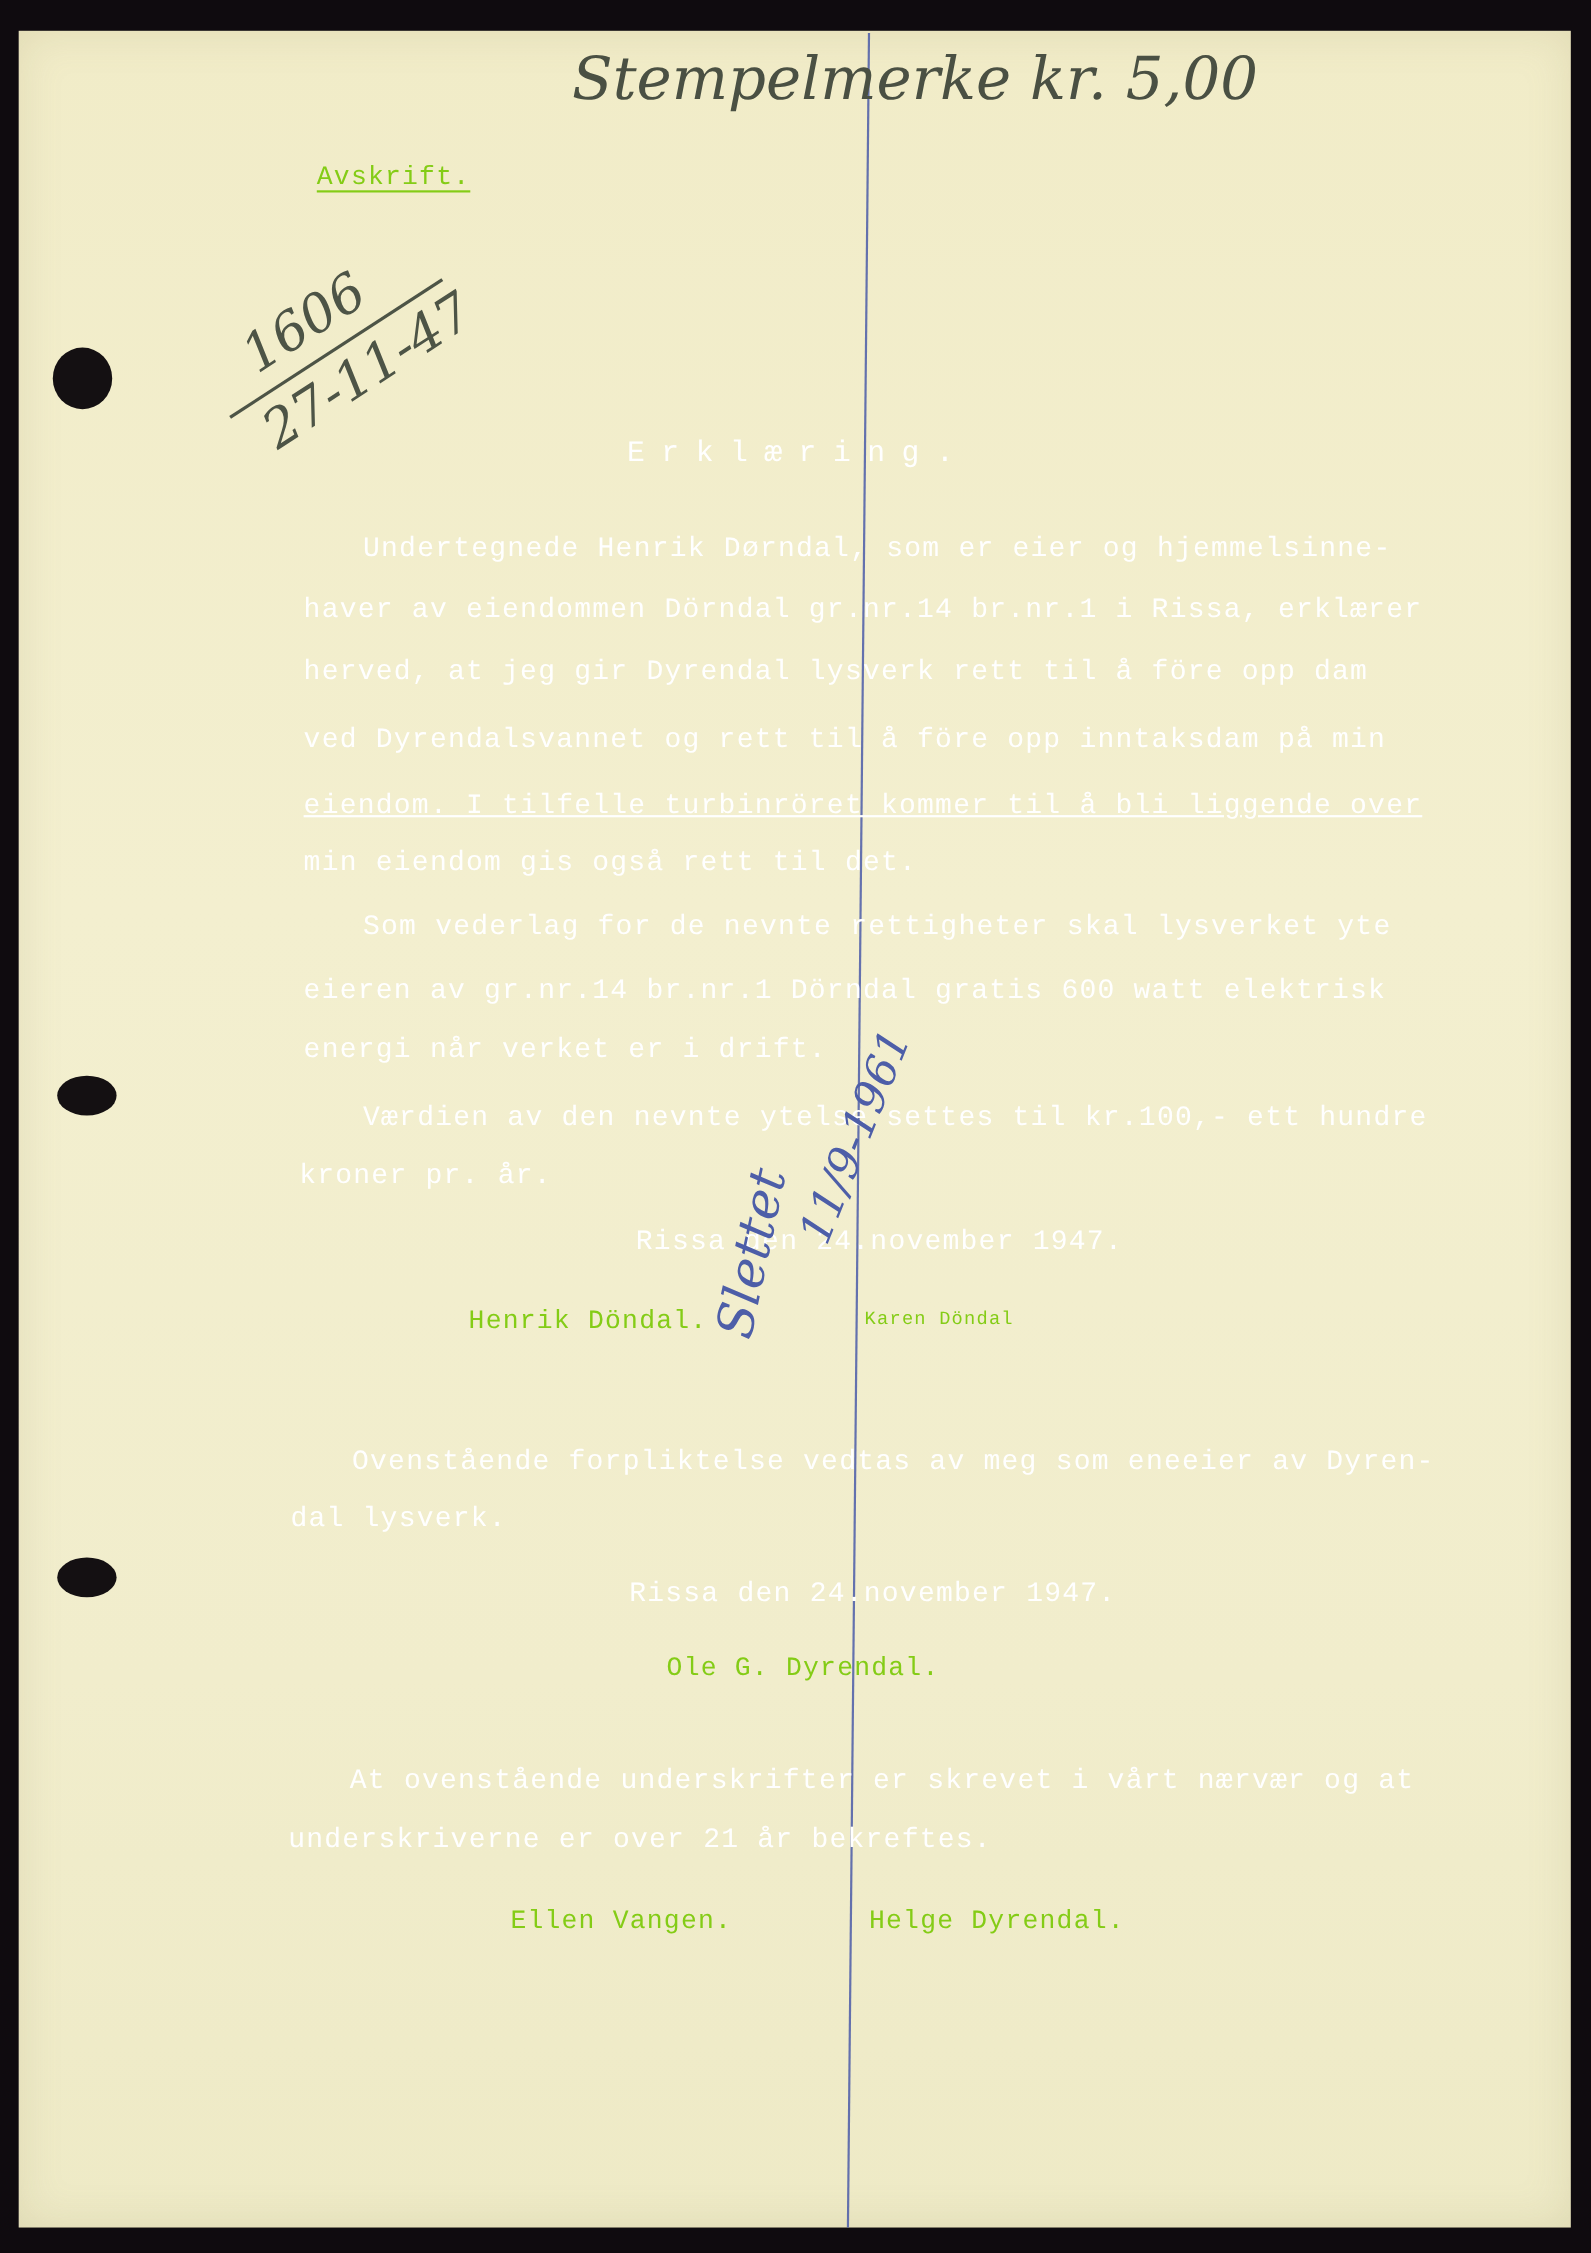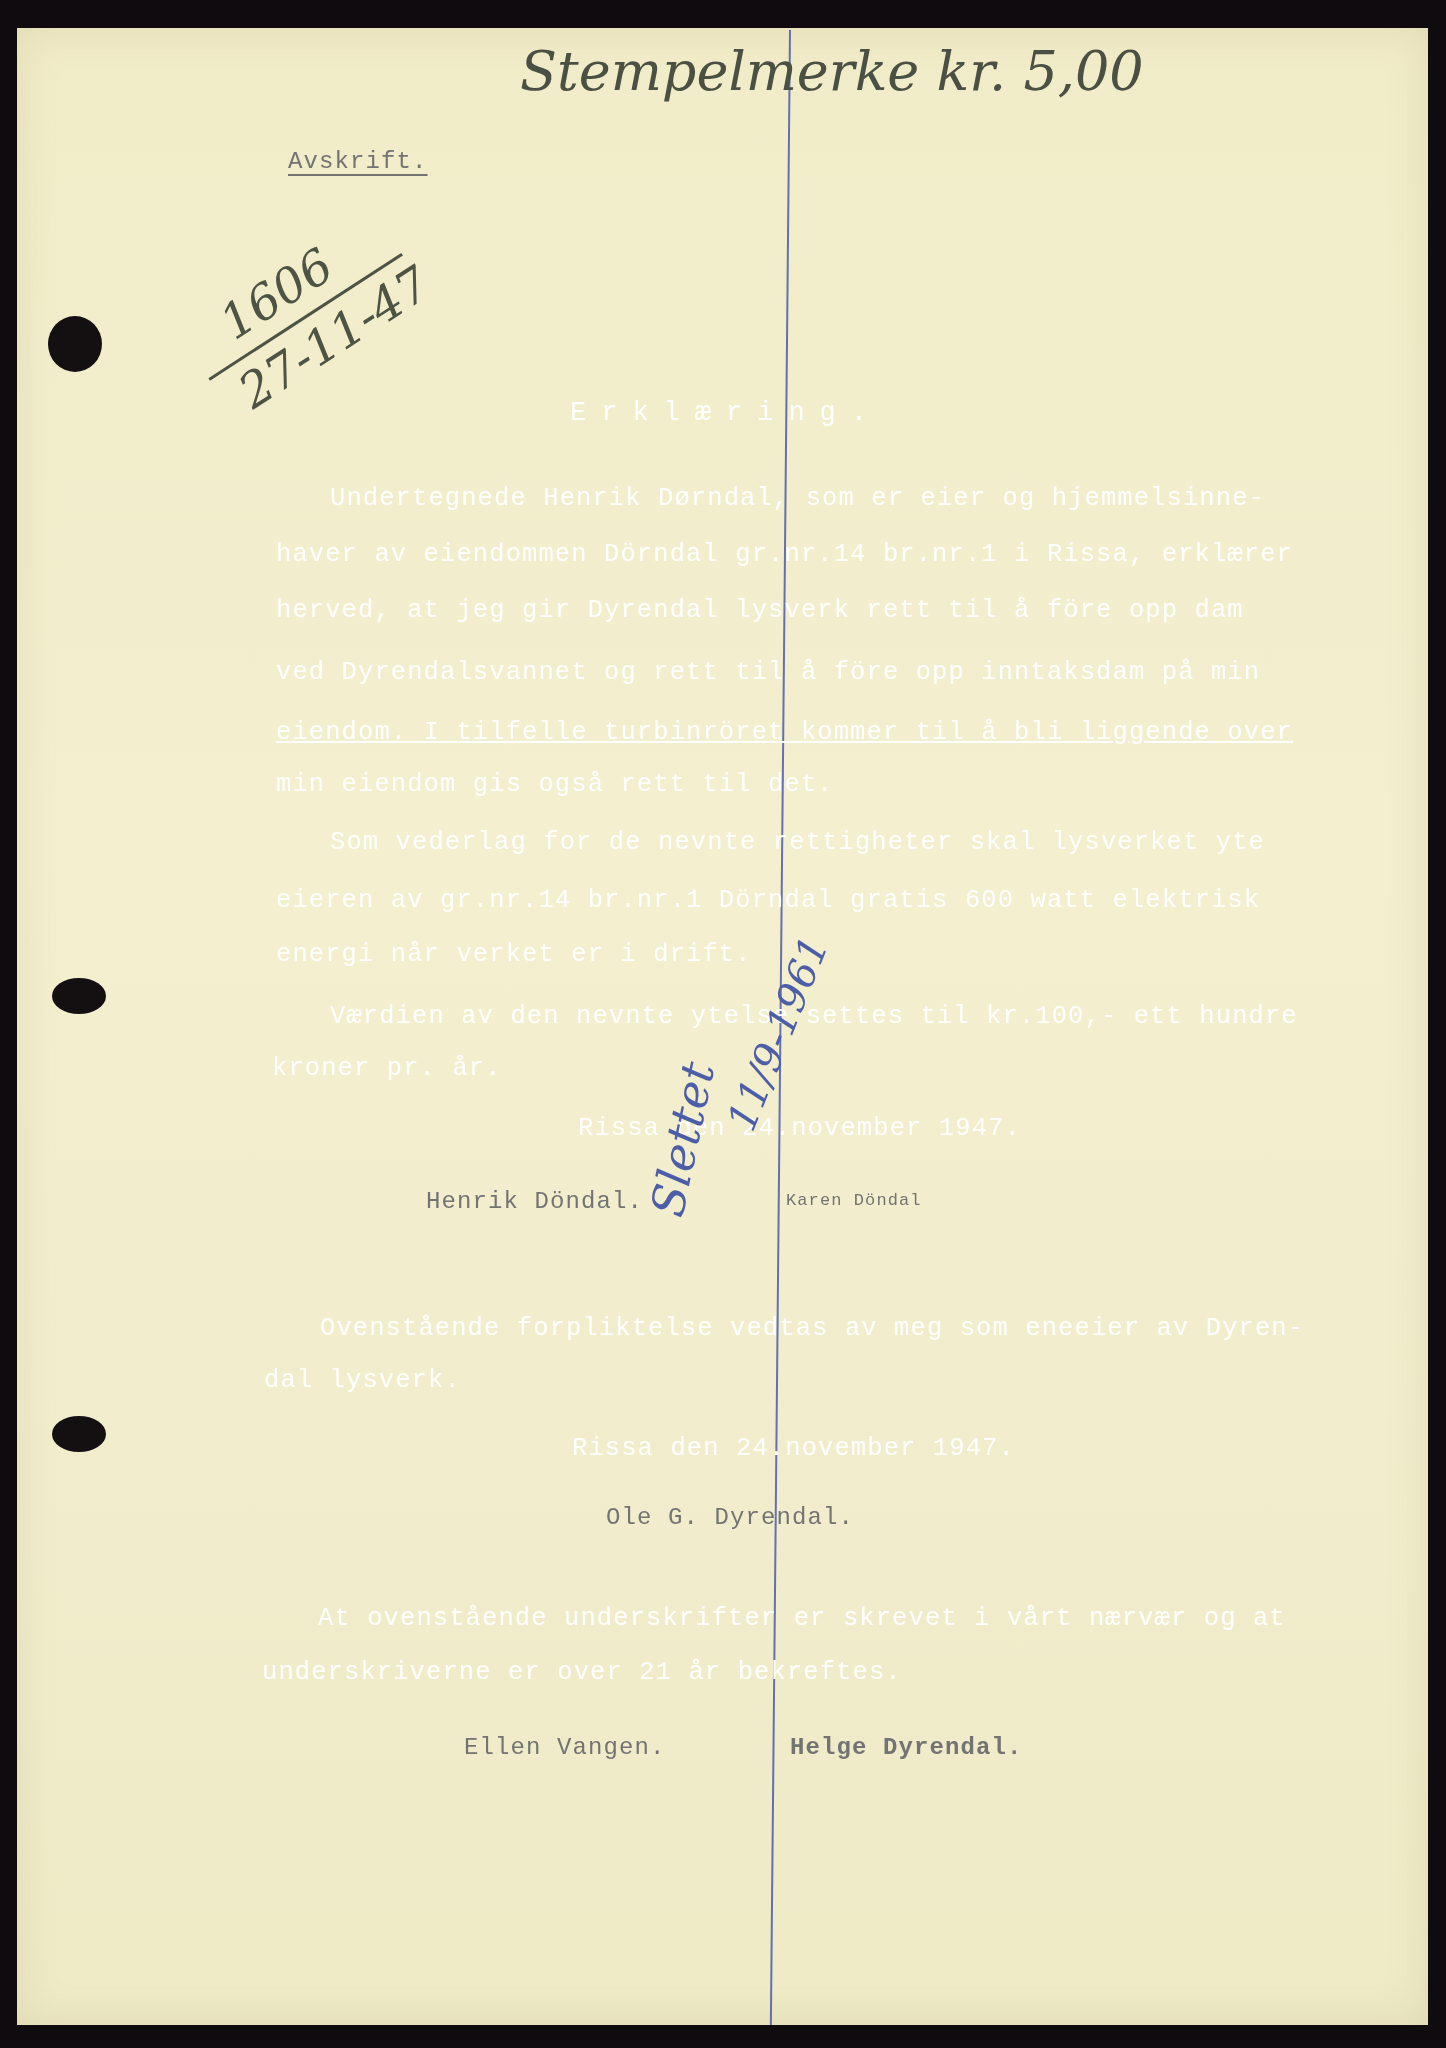--- a/index.html
+++ b/index.html
@@ -17,21 +17,21 @@
   }
   .vline {
     position:absolute; width:2px; background:#4a5aa8; opacity:0.85;
     transform-origin: top left;
   }
   .typed {
     position:absolute; white-space:pre; color:#3b3a33;
     font-family: "Liberation Mono", "DejaVu Sans Mono", monospace;
     font-size:25.5px; letter-spacing:1.1px; line-height:1;
   }
-  .typed.light { color:#737373; }
+  .typed.light { color:#84cc16; }
   .typed.medium { color:#ffffff; }
   .heading { letter-spacing:15px; }
   .underline { text-decoration: underline; text-decoration-thickness:2px; text-underline-offset:6px; }
   .hand {
     position:absolute; white-space:pre; color:#4d5446;
     font-family: "DejaVu Serif", "Liberation Serif", serif; font-style:italic;
   }
   .blue-hand {
     position:absolute; white-space:pre; color:#4d5ea8;
     font-family: "DejaVu Serif", "Liberation Serif", serif; font-style:italic;
@@ -96,16 +96,16 @@
 <div class="typed medium" style="left:572px; top:1436px;">Rissa den 24.november 1947.</div>
 
 <div class="typed light" style="left:606px; top:1506px; font-size:24px;">Ole G. Dyrendal.</div>
 
 <div>
   <div class="typed medium" style="left:318px; top:1606px;">At ovenstående underskrifter er skrevet i vårt nærvær og at</div>
   <div class="typed medium" style="left:262px; top:1660px;">underskriverne er over 21 år bekreftes.</div>
 </div>
 
 <div class="typed light" style="left:464px; top:1736px; font-size:24px;">Ellen Vangen.</div>
-<div class="typed light" style="left:790px; top:1736px; font-size:24px;font-weight:bold;">Helge Dyrendal.</div>
+<div class="typed light" style="left:790px; top:1736px; font-size:24px;">Helge Dyrendal.</div>
 
 <div class="blue-hand" style="left:640px; top:1210px; font-size:46px; transform:rotate(-78deg); transform-origin:left top;">Slettet</div>
 <div class="blue-hand" style="left:718px; top:1120px; font-size:40px; transform:rotate(-68deg); transform-origin:left top;">11/9-1961</div>
 
 </body></html>

